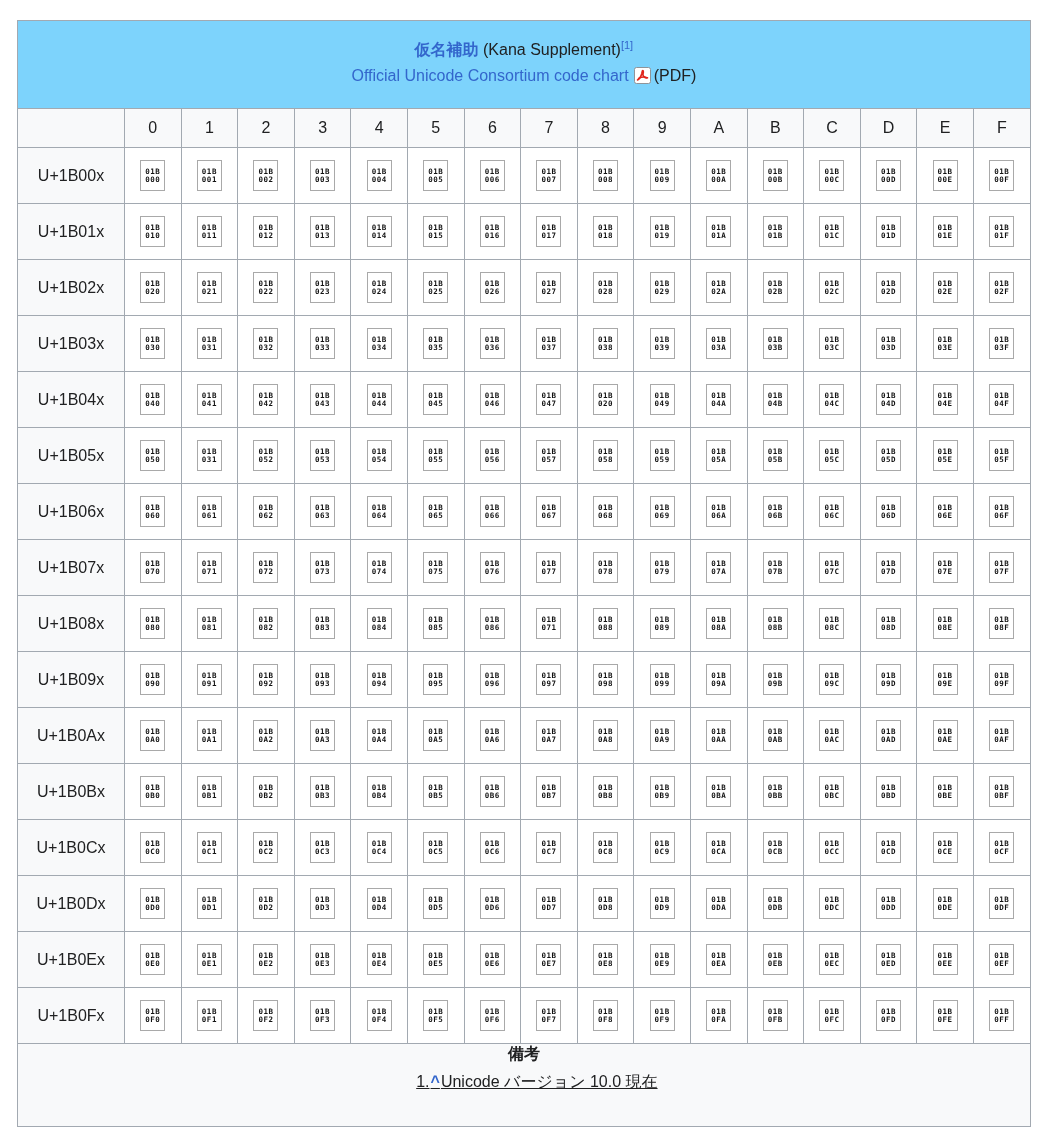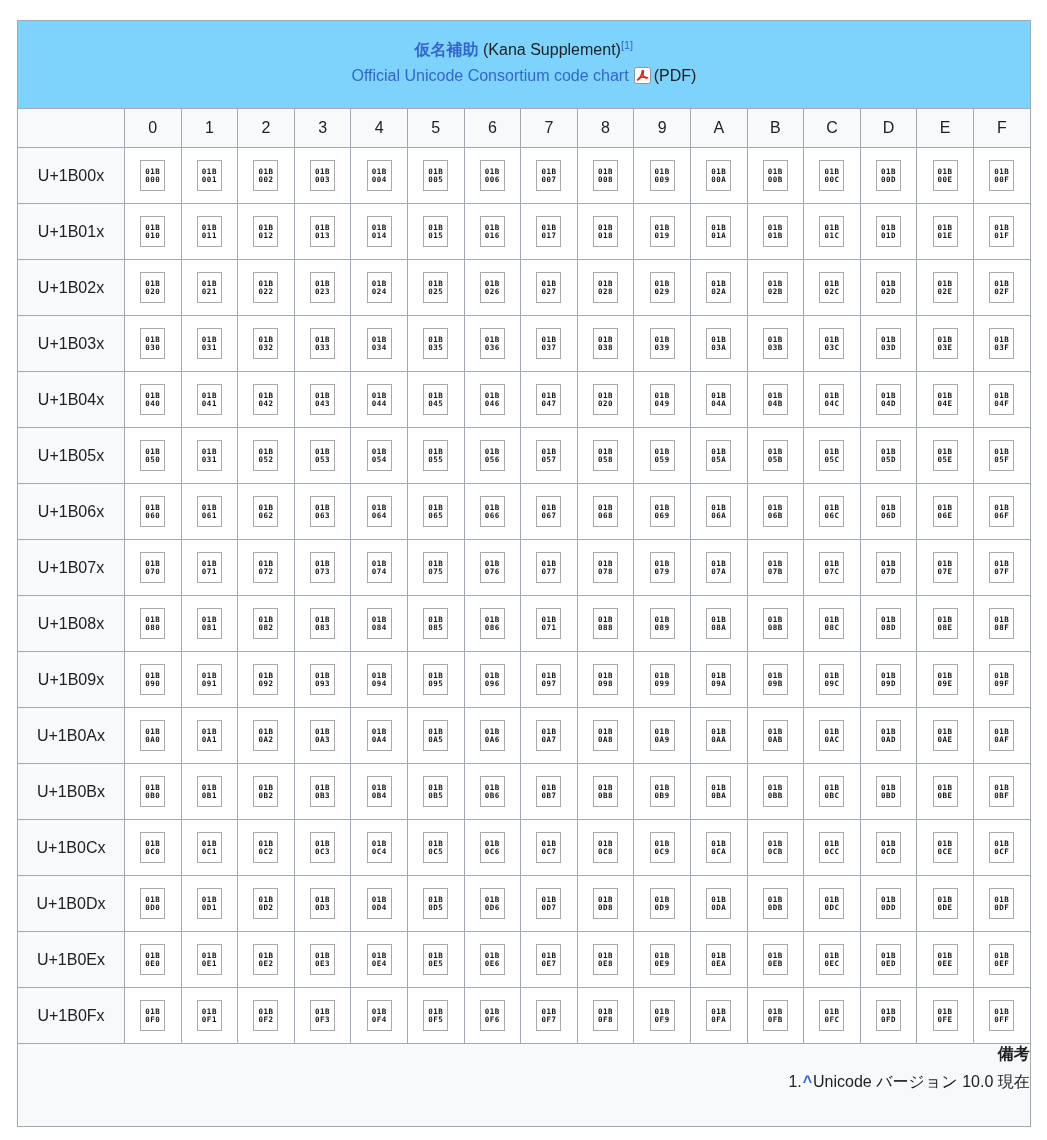--- a/index.html
+++ b/index.html
@@ -81,34 +81,35 @@
     background: #ffffff;
     font-family: "DejaVu Sans Mono", monospace;
     font-size: 7.5px;
     font-weight: 700;
     line-height: 8px;
     letter-spacing: 0.5px;
     color: #111111;
   }
   .notes-cell {
     background: #f8f9fa;
-    text-align: right;
+    text-align: center;
     font-size: 16px;
     font-weight: 400;
     height: 83px;
     vertical-align: top;
     padding: 8px 10px 10px 8px;
   }
   .notes-heading {
     font-weight: 700;
     display: block;
   }
   .ref-line {
     margin-top: 7px;
     padding-left: 26px;
+    text-decoration: underline;
   }
   .ref-number { margin-right: 1px; }
   .ref-backref { margin-right: 1px; font-weight: 700; }
 </style>
 </head>
 <body>
 
 <div class="page">
   <table class="unicode-chart">
     <colgroup>

